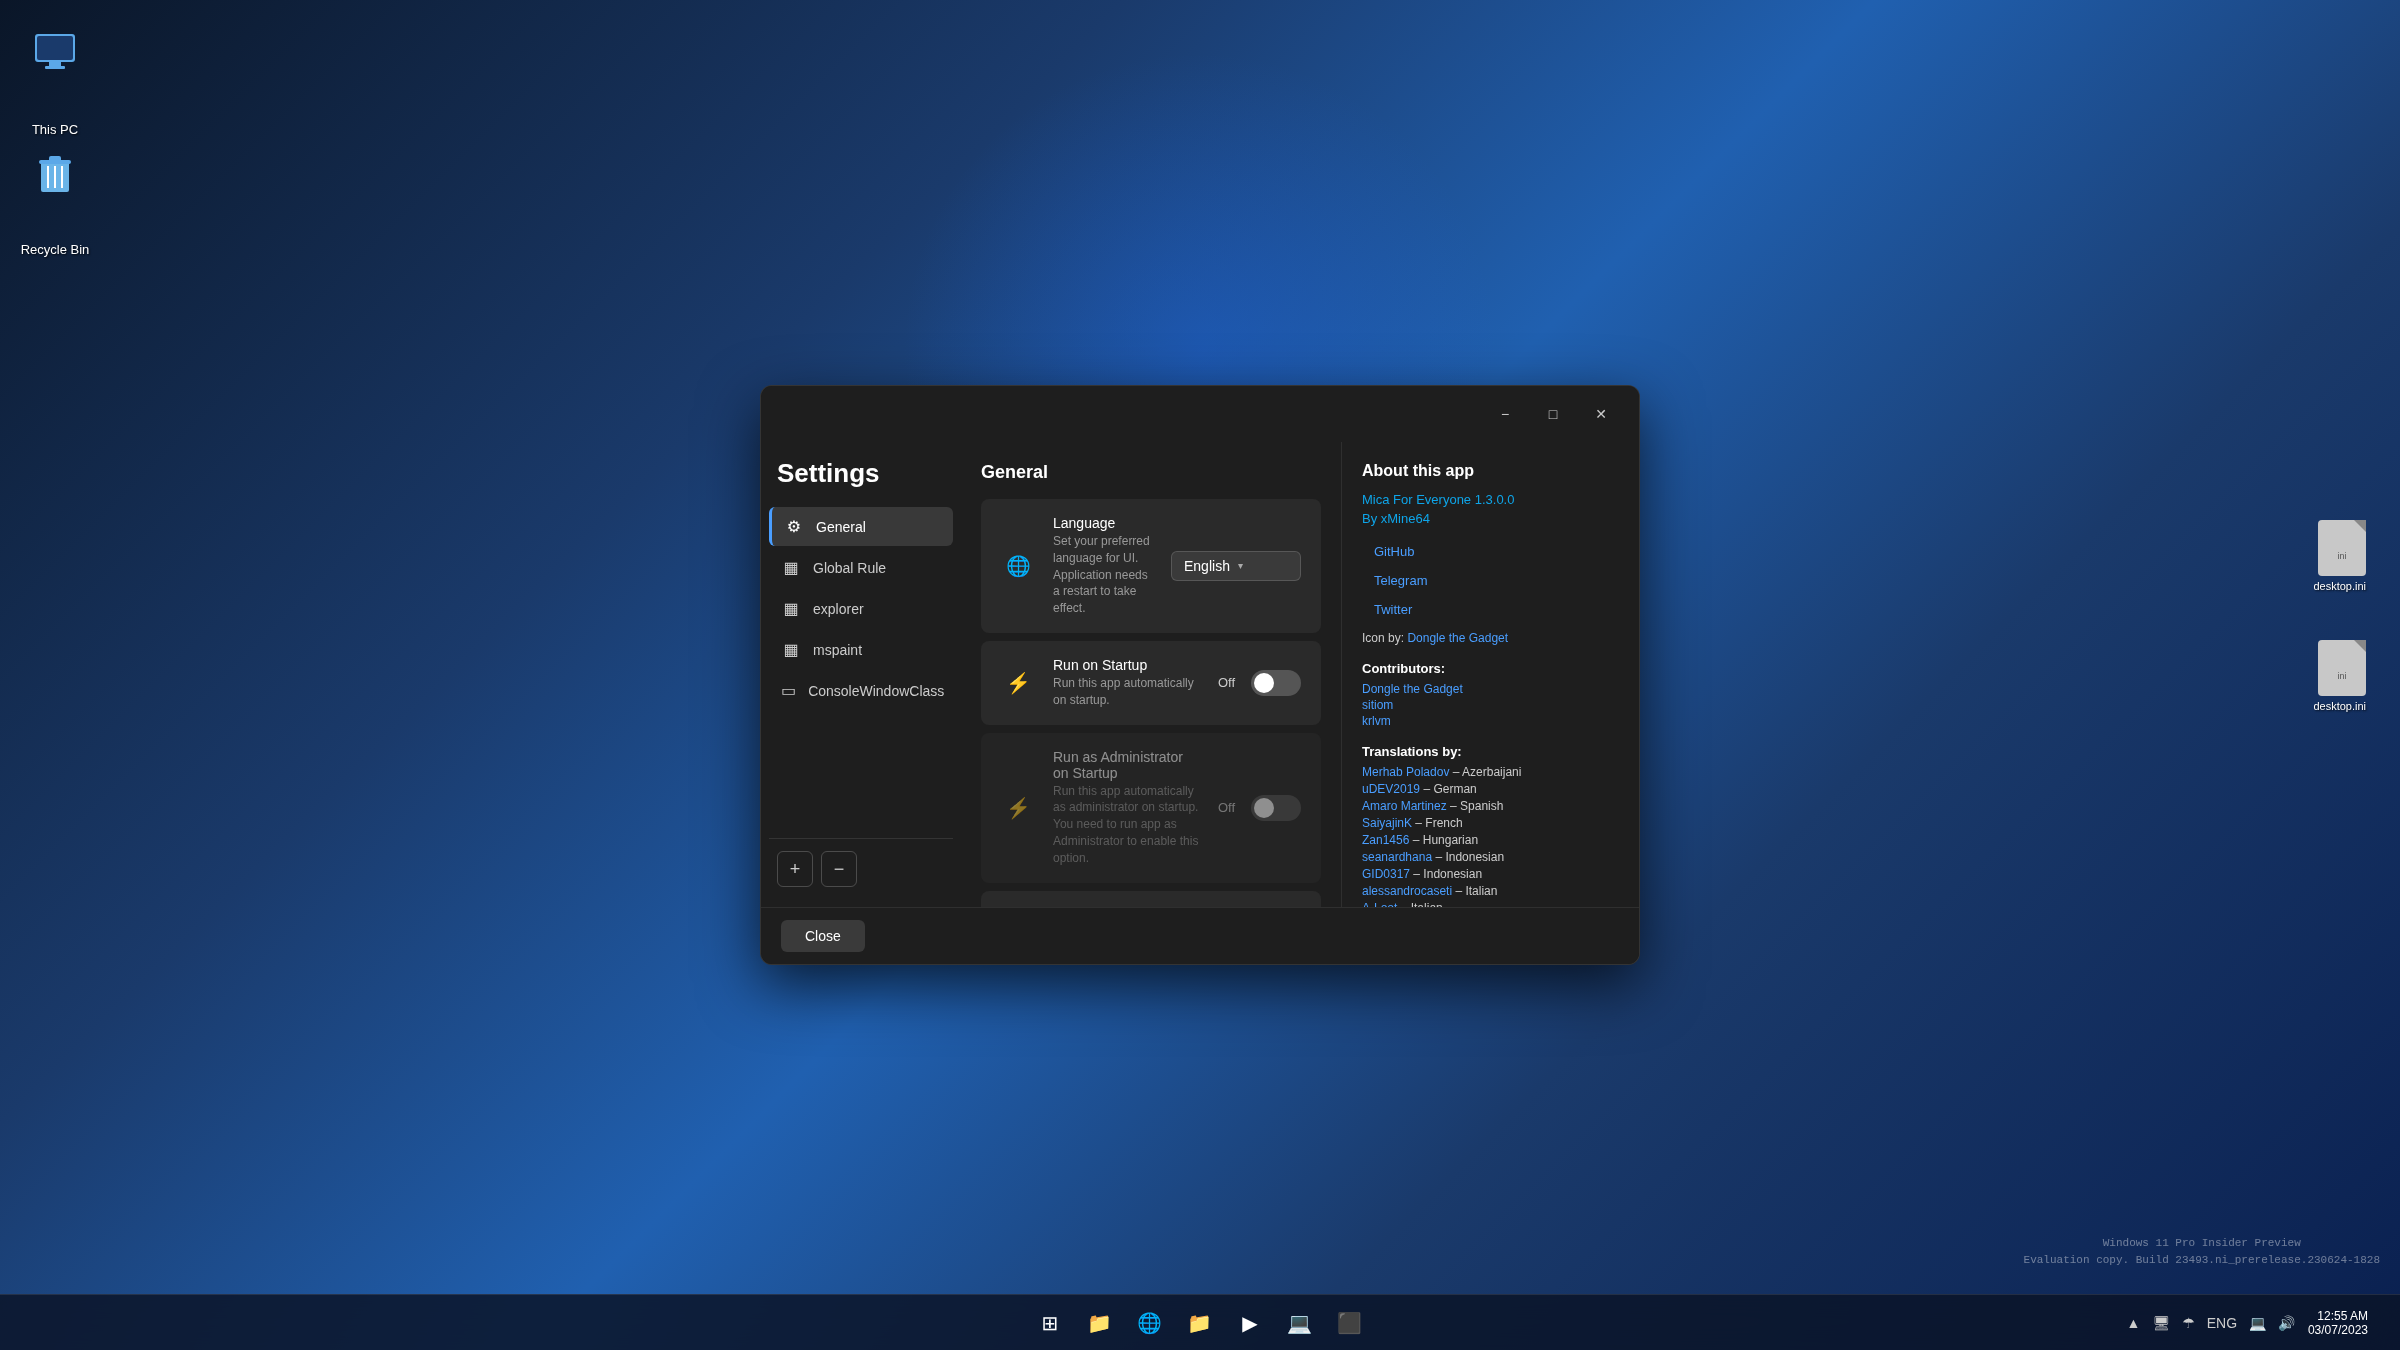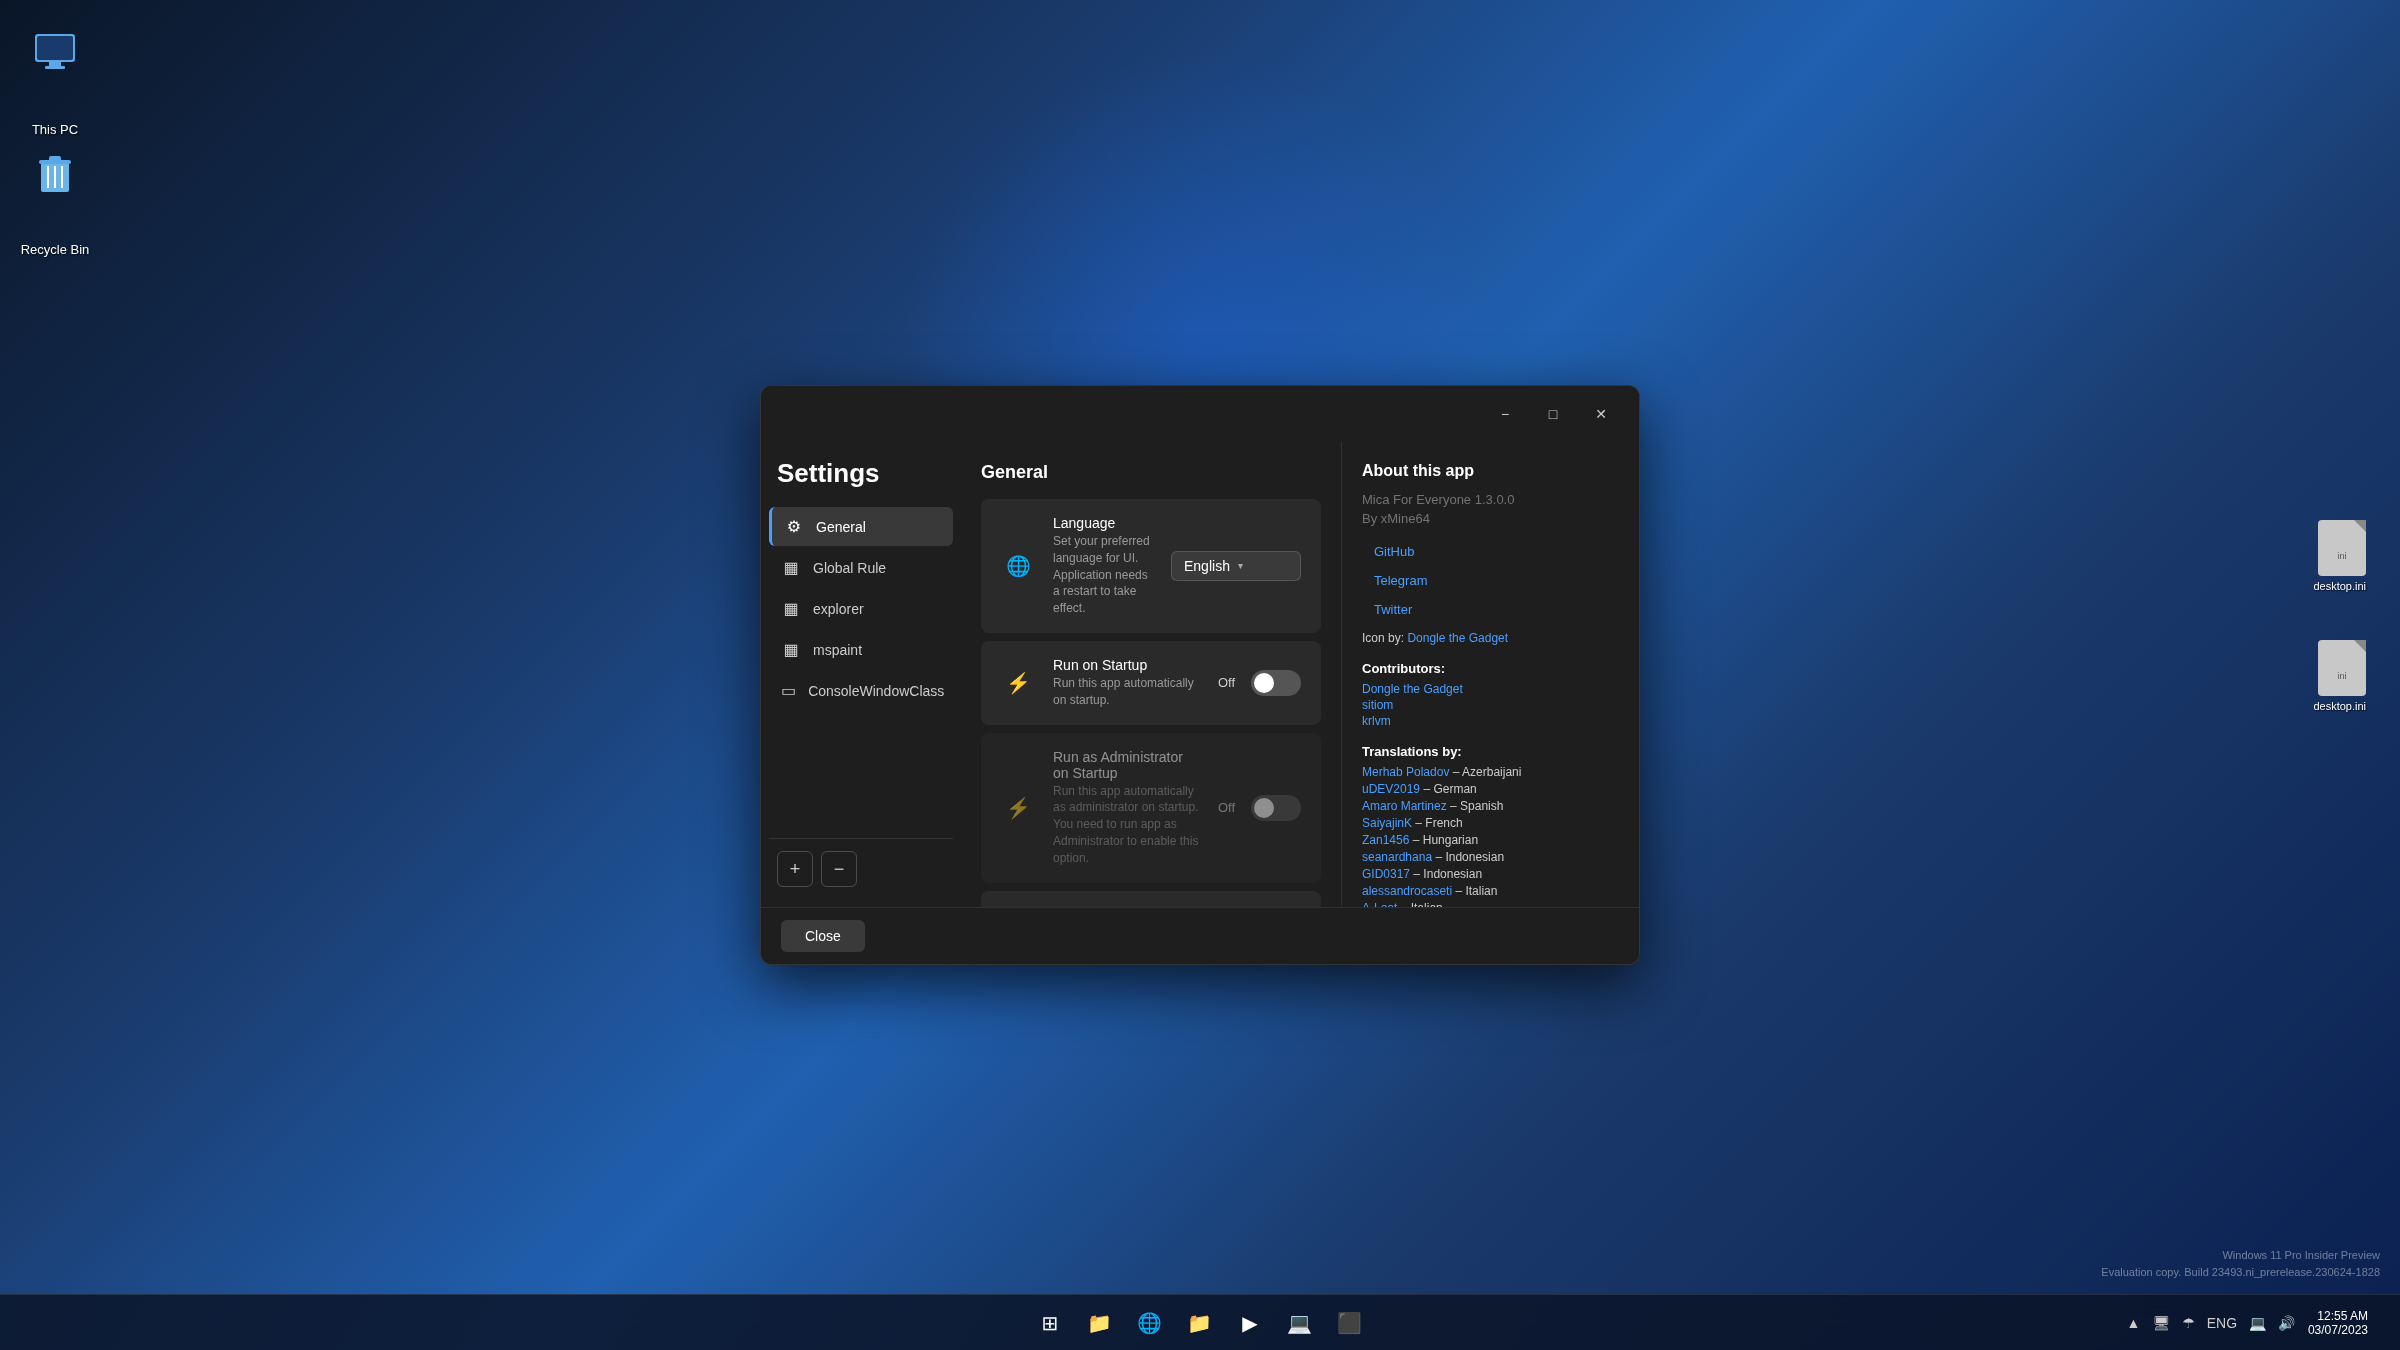--- a/index.html
+++ b/index.html
@@ -382,21 +382,21 @@
       background: #1e1e1e;
       flex-shrink: 0;
     }
     .about-title {
       color: #fff;
       font-size: 16px;
       font-weight: 600;
       margin-bottom: 12px;
     }
     .about-text {
-      color: #737373;
+      color: #0ea5e9;
       font-size: 13px;
       margin-bottom: 4px;
     }
     .about-link {
       display: block;
       color: #4a9eff;
       font-size: 13px;
       text-decoration: none;
       padding: 6px 12px;
       border-radius: 6px;
@@ -458,26 +458,27 @@
     }
 
     
     ::-webkit-scrollbar { width: 6px; }
     ::-webkit-scrollbar-track { background: transparent; }
     ::-webkit-scrollbar-thumb { background: rgba(255,255,255,0.2); border-radius: 3px; }
 
     
     .win-watermark {
       position: absolute;
-      bottom: 68px;
+      bottom: 80px;
       right: 20px;
       color: rgba(255,255,255,0.4);
       font-size: 11px;
-      text-align: right;
+      text-align: center;
       line-height: 1.6;
+      font-family: Liberation Mono, monospace;
     }
   </style>
 </head>
 <body>
 
 <div class="desktop">
   <div class="win-logo-bg"></div>
 
   <div class="desktop-icon this-pc-icon">
     <svg class="icon-img" viewBox="0 0 48 48">

